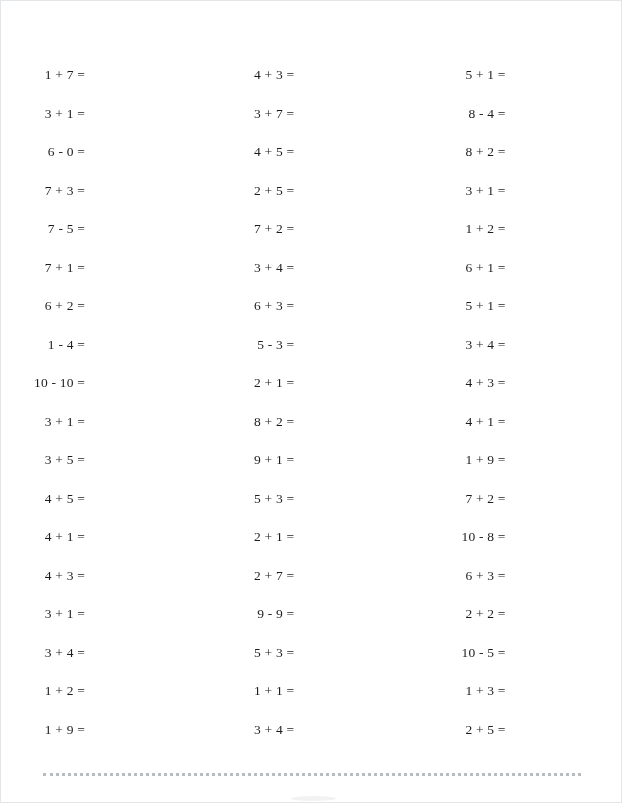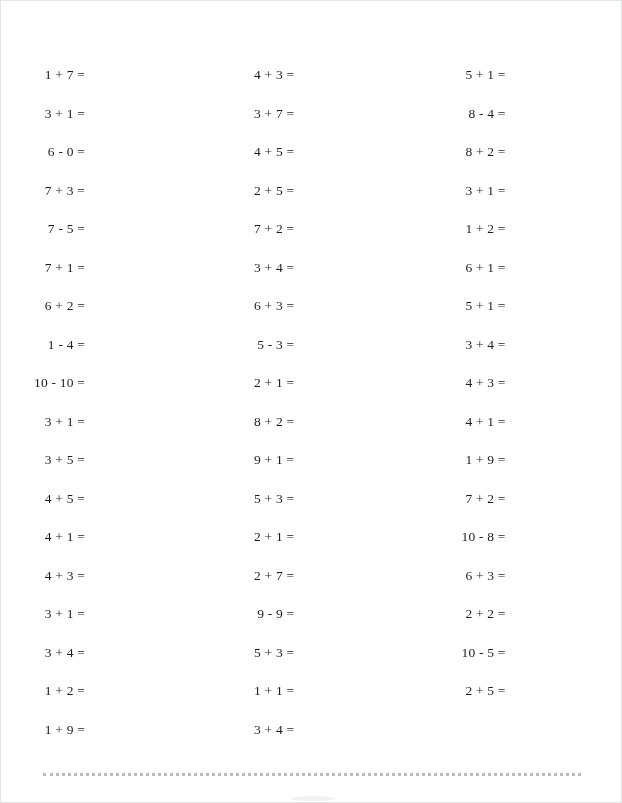--- a/index.html
+++ b/index.html
@@ -245,20 +245,23 @@
         <div class="problem-row">
             <span class="problem-text">6 + 3 =</span>
           </div>
         <div class="problem-row">
             <span class="problem-text">2 + 2 =</span>
           </div>
         <div class="problem-row">
             <span class="problem-text">10 - 5 =</span>
           </div>
         <div class="problem-row">
+            <span class="problem-text">1 + 3 =</span>
+          </div>
+        <div class="problem-row">
             <span class="problem-text">2 + 5 =</span>
           </div>
       </div>
     </div>
 
   </div>
 
   <div id="divider-dotted"></div>
   <div id="page-bottom-smudge"></div>
 

